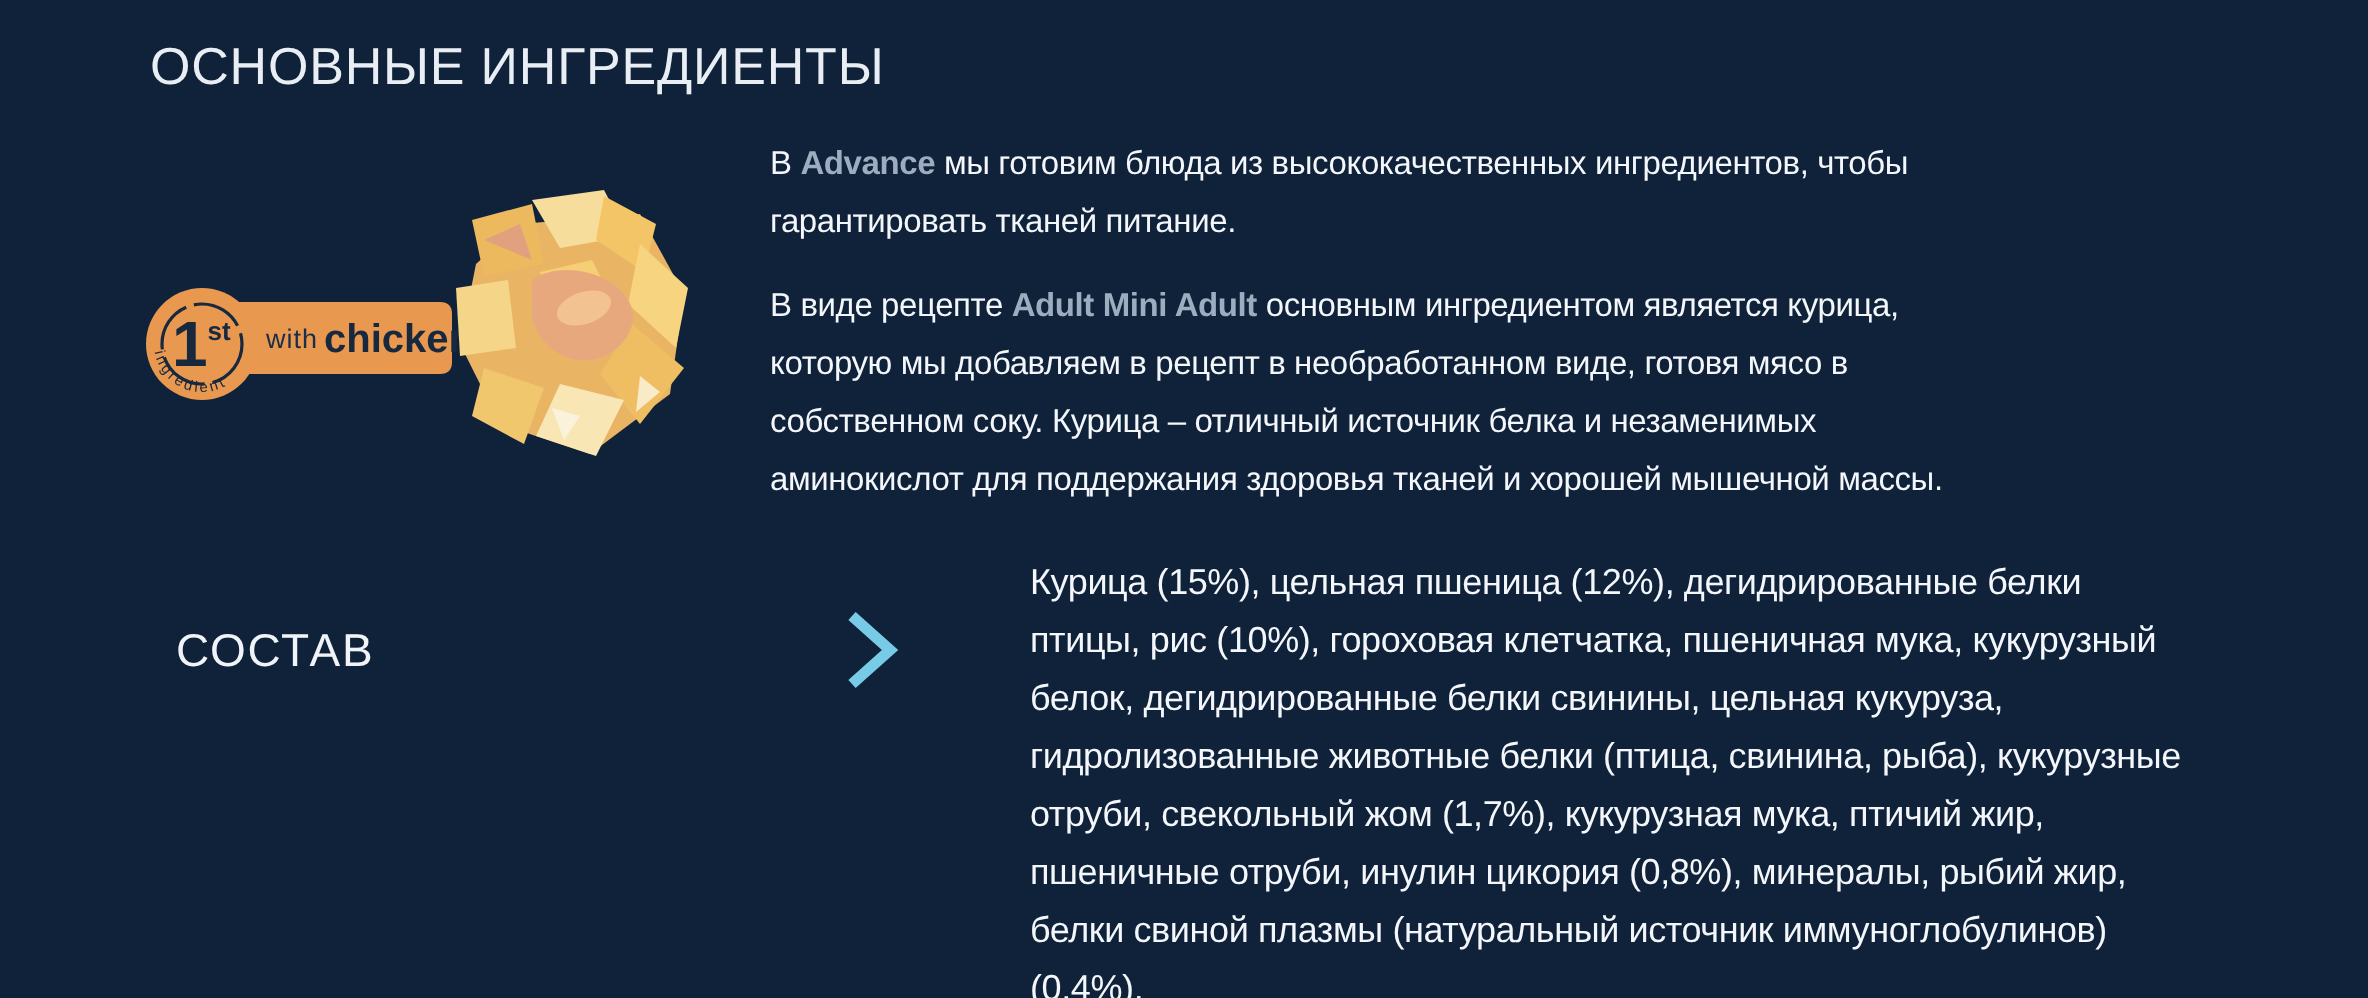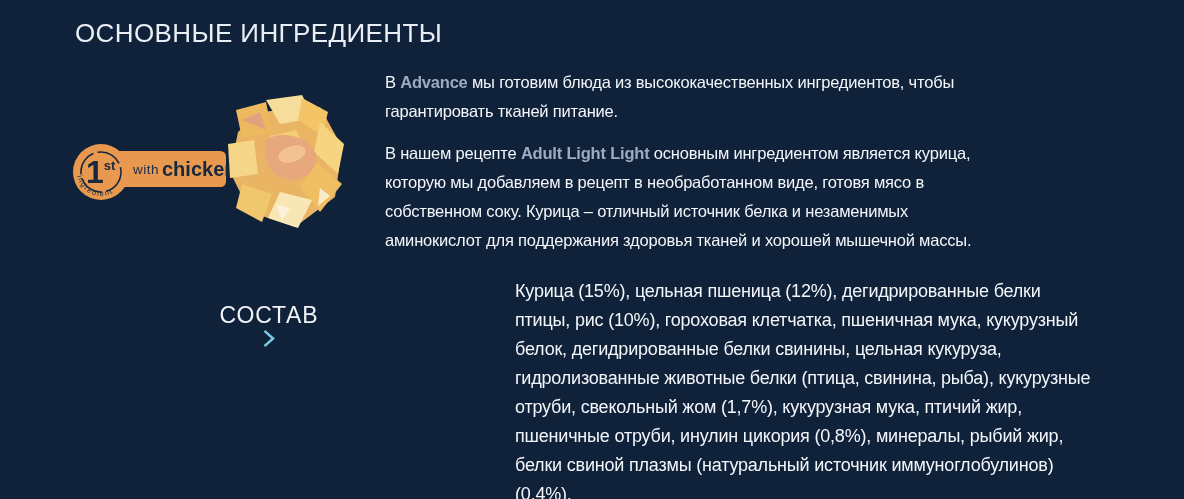--- a/index.html
+++ b/index.html
@@ -51,21 +51,20 @@
   .comp-header {
     position: absolute;
     left: 88px;
     top: 302px;
     width: 362px;
     height: 46px;
     display: flex;
     align-items: center;
     justify-content: space-between;
     cursor: pointer;
-    flex-direction: column;
   }
   .comp-label {
     font-size: 23px;
     font-weight: 400;
     letter-spacing: 0.9px;
     color: #F0F4F8;
   }
   .comp-text {
     position: absolute;
     left: 515px;
@@ -121,21 +120,21 @@
         <path d="M196,48 C210,38 236,44 244,58 C252,70 240,86 226,88 C210,90 198,78 196,66 Z" fill="#E7A87E"></path>
         <ellipse cx="222" cy="62" rx="14" ry="8" fill="#F2C291" transform="rotate(-18 222 62)"></ellipse>
         <polygon points="206,112 220,116 212,128" fill="#FBF2DC"></polygon>
         <polygon points="250,96 260,104 248,114" fill="#FAEBC8"></polygon>
       </g>
     </svg>
   </div>
 
   <div class="intro-block">
     <p><span>В </span><a class="text-link">Advance</a><span> мы готовим блюда из высококачественных ингредиентов, чтобы гарантировать тканей питание.</span></p>
-    <p><span>В нашем рецепте </span><a class="text-link">Adult Light Light</a><span> основным ингредиентом является курица, которую мы добавляем в рецепт в необработанном виде, готовя мясо в собственном соку. Курица – отличный источник белка и незаменимых аминокислот для поддержания здоровья тканей и хорошей мышечной массы.</span></p>
+    <p><span>В виде рецепте </span><a class="text-link">Adult Mini Adult</a><span> основным ингредиентом является курица, которую мы добавляем в рецепт в необработанном виде, готовя мясо в собственном соку. Курица – отличный источник белка и незаменимых аминокислот для поддержания здоровья тканей и хорошей мышечной массы.</span></p>
   </div>
 
   <div class="comp-header">
     <span class="comp-label">СОСТАВ</span>
     <svg class="chevron-icon" width="28" height="42" viewBox="0 0 28 42" xmlns="http://www.w3.org/2000/svg">
       <polyline points="4,4 23,21 4,38" fill="none" stroke="#77CBE7" stroke-width="5.5" stroke-linecap="butt" stroke-linejoin="miter"></polyline>
     </svg>
   </div>
 
   <div class="comp-text">Курица (15%), цельная пшеница (12%), дегидрированные белки птицы, рис (10%), гороховая клетчатка, пшеничная мука, кукурузный белок, дегидрированные белки свинины, цельная кукуруза, гидролизованные животные белки (птица, свинина, рыба), кукурузные отруби, свекольный жом (1,7%), кукурузная мука, птичий жир, пшеничные отруби, инулин цикория (0,8%), минералы, рыбий жир, белки свиной плазмы (натуральный источник иммуноглобулинов) (0,4%).</div>

